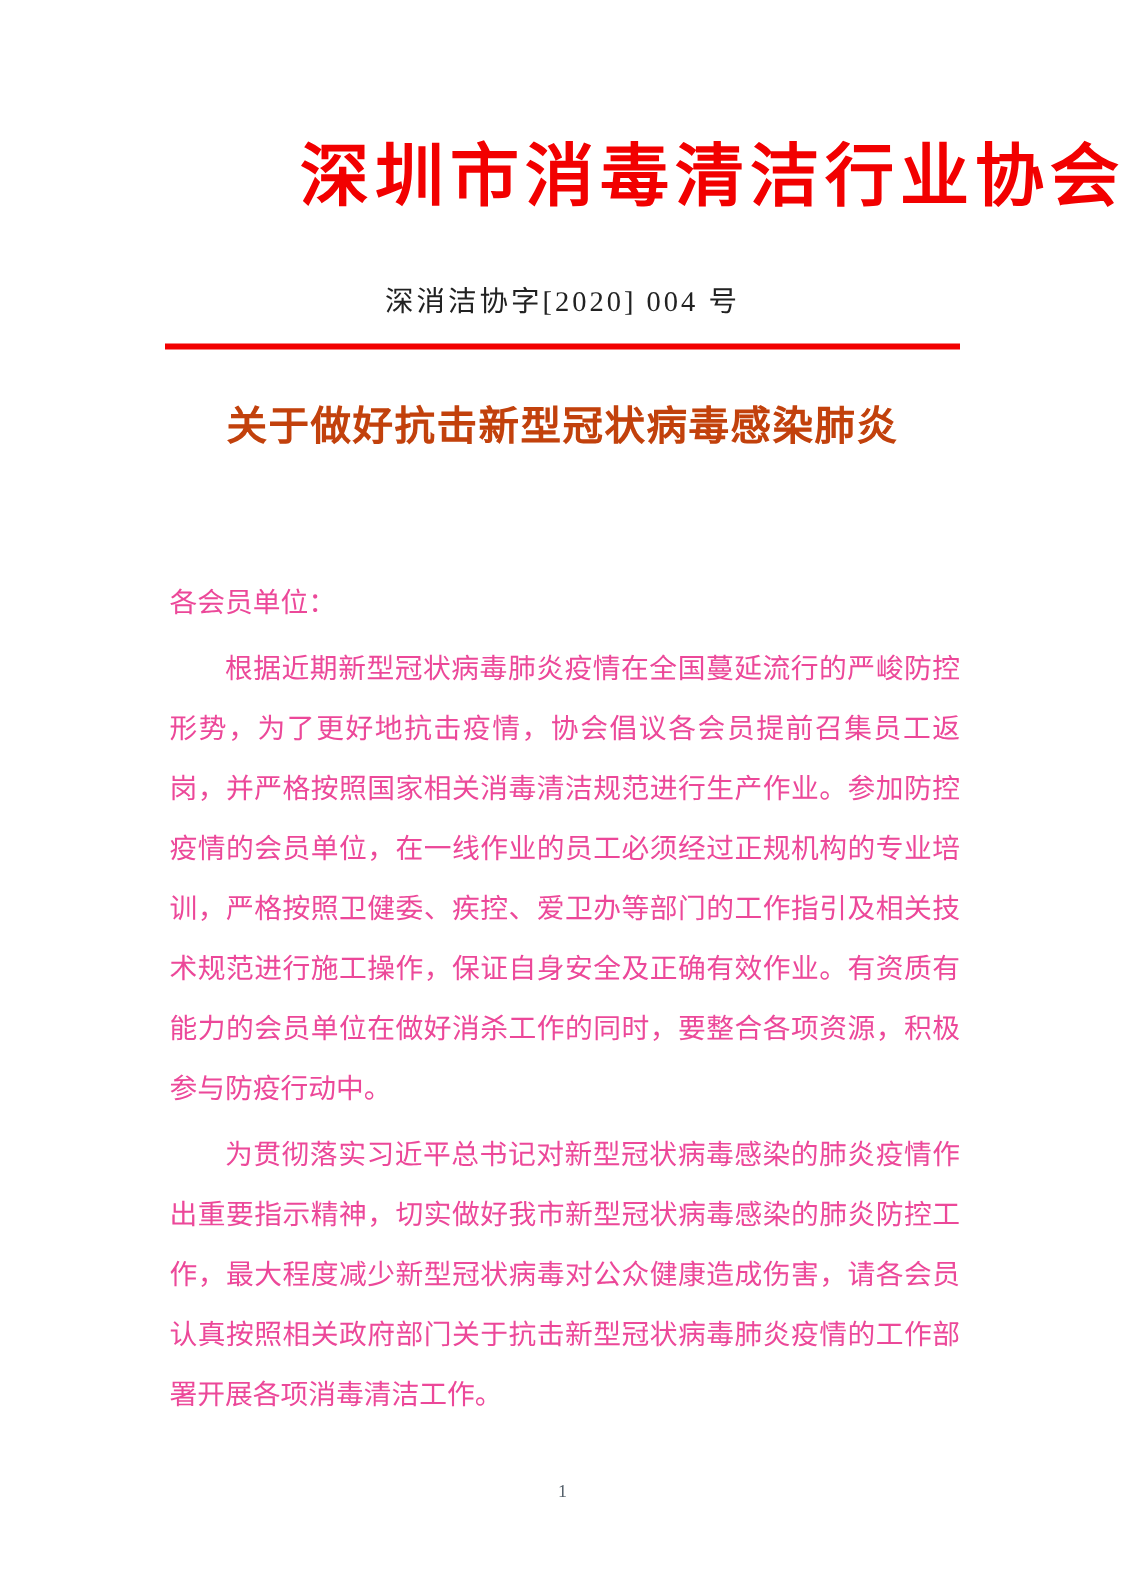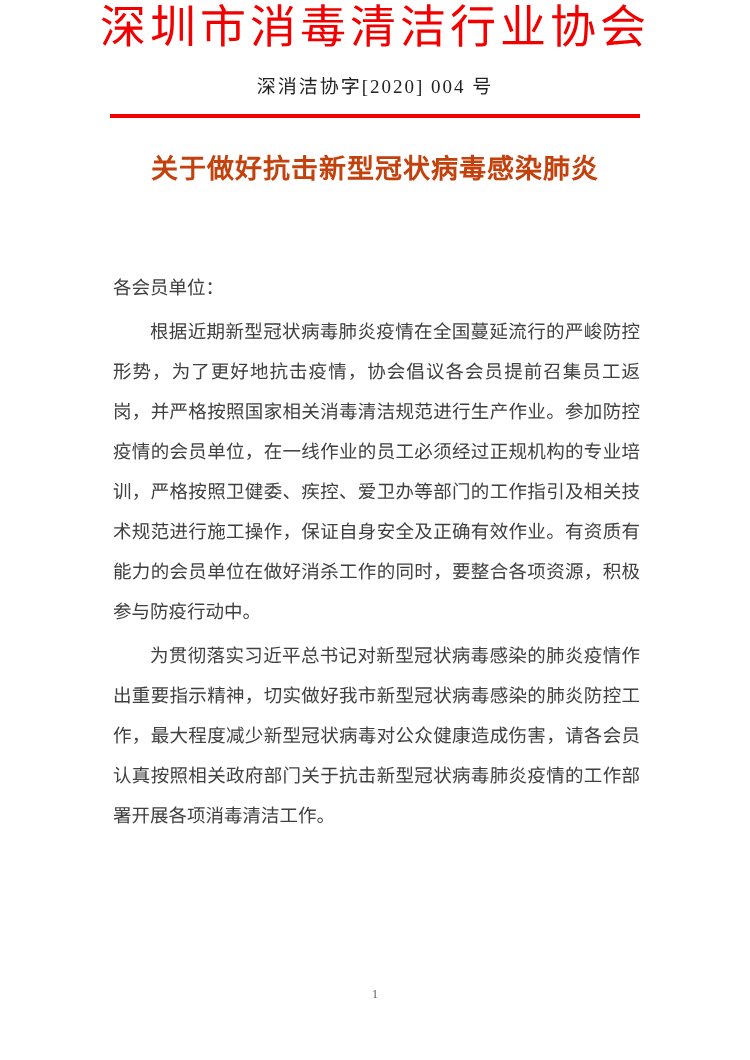--- a/index.html
+++ b/index.html
@@ -10,31 +10,32 @@
     width: 750px;
     height: 1060px;
     margin: 0 auto;
     background: #ffffff;
     overflow: hidden;
     font-family: "Liberation Serif", "DejaVu Serif", serif;
     color: var(--ink);
   }
   .org-name {
     margin: 0;
-    text-align: center;
+    padding-top: 90px;
+    text-align: right;
     color: var(--accent);
     font-family: "Liberation Sans", "DejaVu Sans", sans-serif;
-    font-weight: 400;
+    font-weight: 700;
     font-size: 46px;
     line-height: 1.2;
     letter-spacing: 4px;
     white-space: nowrap;
   }
   .doc-number {
-    margin-top: 16px;
+    margin-top: 40px;
     text-align: center;
     font-size: 19px;
     letter-spacing: 2px;
     color: #222222;
   }
   .red-rule {
     margin: 16px 110px 0 110px;
     height: 4px;
     background: var(--accent);
   }
@@ -47,21 +48,21 @@
     line-height: 46px;
     letter-spacing: 1px;
     color: #c2410c;
   }
   .notice-title .title-line { display: block; }
   .doc-body {
     margin: 76px 110px 0 113px;
     font-size: 18.5px;
     line-height: 40px;
     text-align: justify;
-    color: #404040;
+    color: #ec4899;
   }
   .salutation { margin: 0; }
   .para {
     margin: 4px 0 0 0;
     text-indent: 2em;
   }
   .page-number {
     position: absolute;
     left: 0;
     right: 0;

